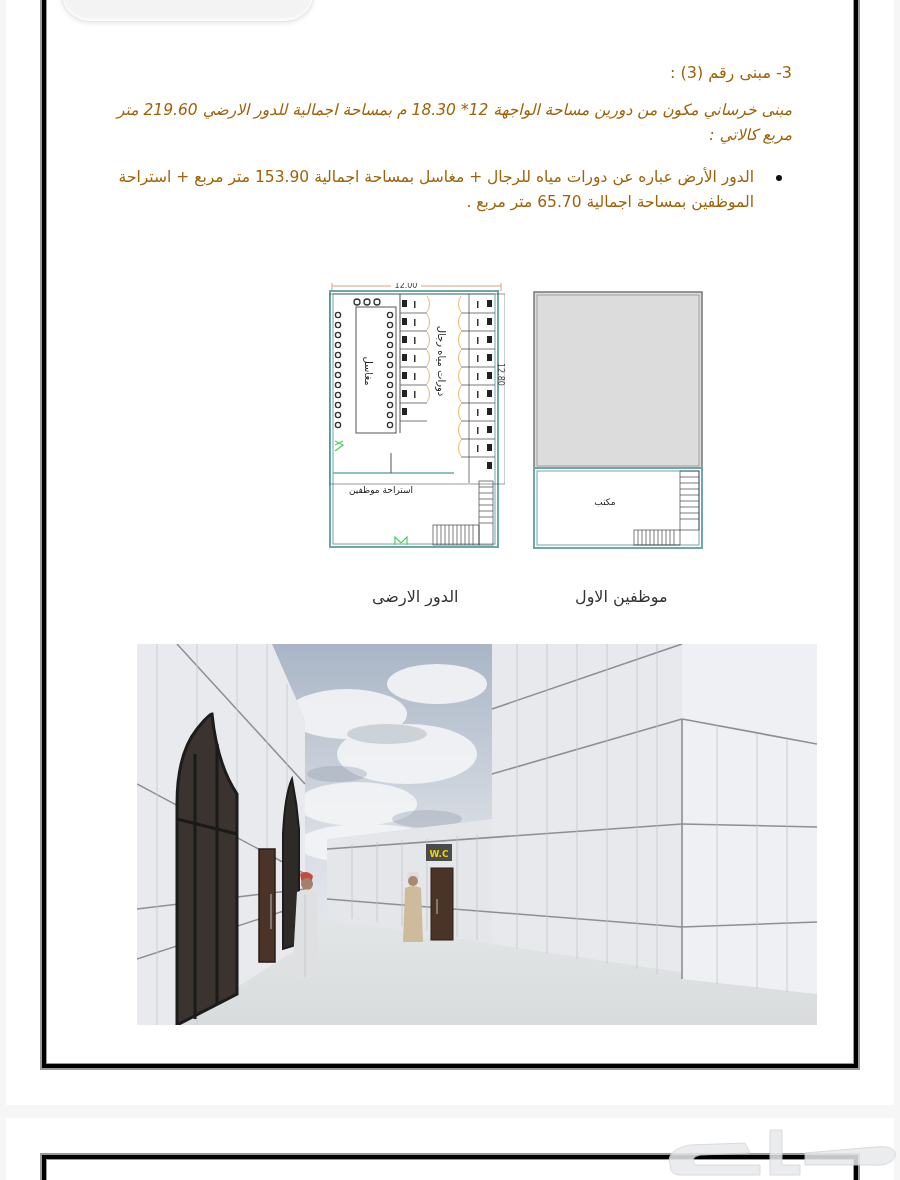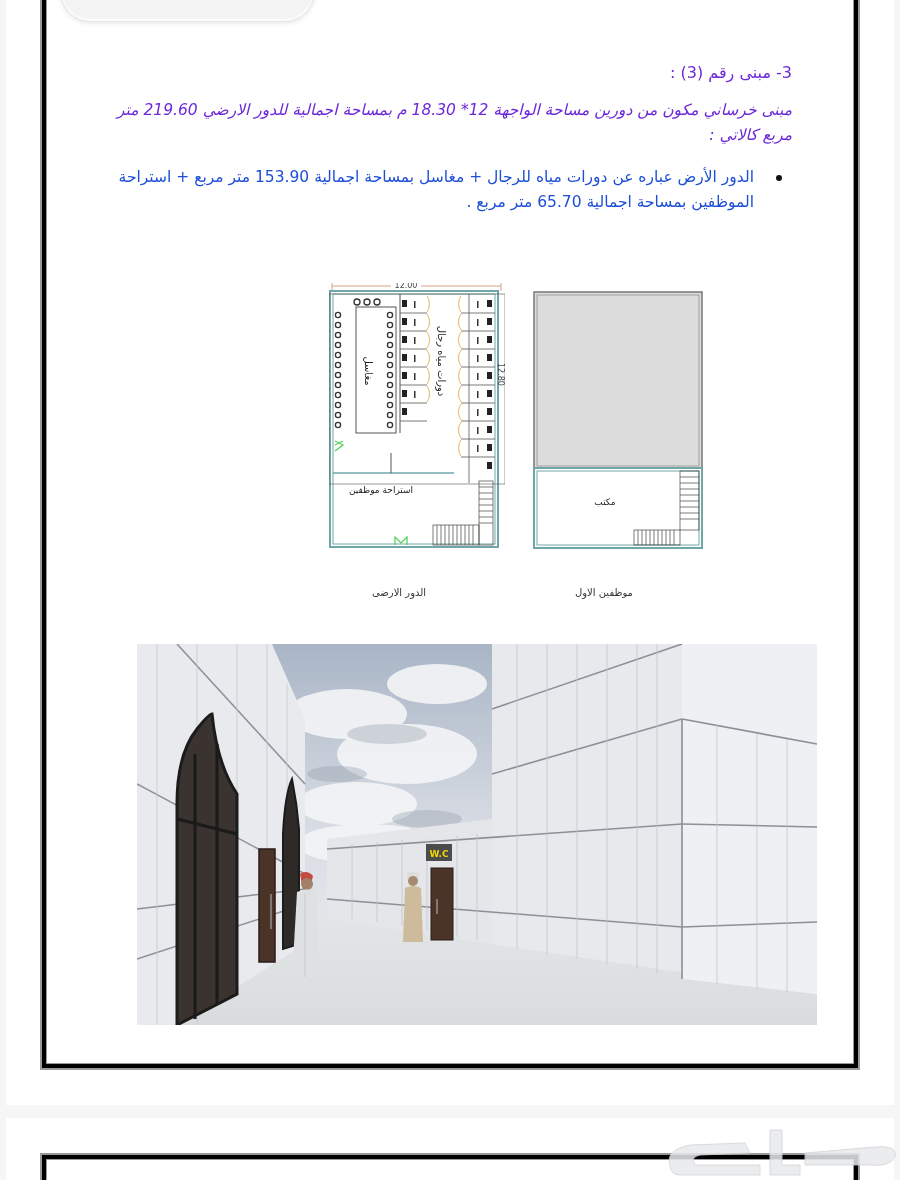--- a/index.html
+++ b/index.html
@@ -41,46 +41,46 @@
       border-radius: 0 0 30px 30px;
       background: #f3f3f3;
       box-shadow: 0 2px 4px rgba(0,0,0,0.08), inset 0 -2px 3px rgba(255,255,255,0.9);
       border: 1px solid #e6e6e6;
     }
 
     .text-block {
       position: absolute; right: 108px; width: 690px;
       direction: rtl; text-align: right;
       font-family: "DejaVu Sans", sans-serif;
-      color: #6d28d9;
+      color: #a16207;
       font-size: 15.5px;
       line-height: 25px;
     }
     .heading { top: 60px; font-size: 16px; }
     .intro { top: 98px; font-style: italic; }
     ul.bullets {
       position: absolute; right: 108px; top: 165px; width: 680px;
       direction: rtl; text-align: right; list-style: none;
-      font-size: 15.5px; line-height: 25px; color: #1d4ed8;
+      font-size: 15.5px; line-height: 25px; color: #a16207;
     }
     ul.bullets li { position: relative; padding-right: 38px; }
     ul.bullets li::before {
       content: ""; position: absolute; right: 10px; top: 10px;
       width: 6px; height: 6px; border-radius: 50%; background: #111;
     }
 
     
     .plan-ground {
       position: absolute; left: 329px; top: 283px; width: 192px; height: 266px;
     }
     .plan-first {
       position: absolute; left: 533px; top: 291px; width: 156px; height: 258px;
     }
     .plan-label {
-      position: absolute; font-size: 10px; color: #333; direction: rtl;
+      position: absolute; font-size: 16px; color: #333; direction: rtl;
       letter-spacing: 0.5px;
       text-align: center;
     }
     .label-ground { left: 372px; top: 587px; }
     .label-first { left: 575px; top: 587px; }
 
     
     .render {
       position: absolute; left: 137px; top: 644px; width: 680px; height: 381px;
       overflow: hidden; background: #c4b5fd;

